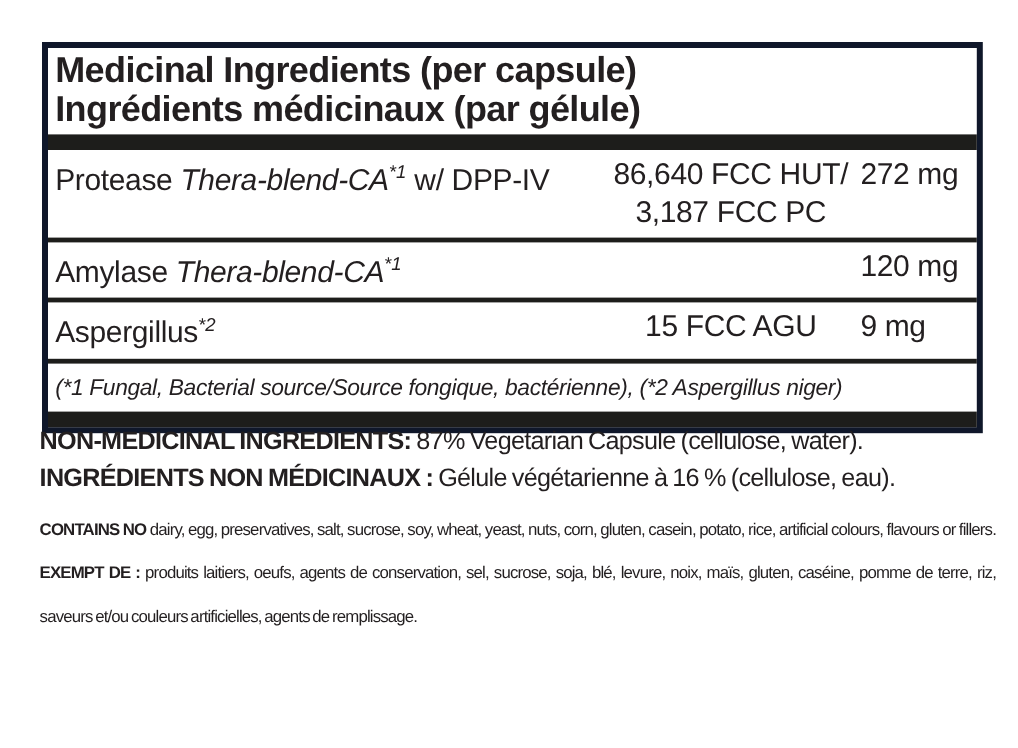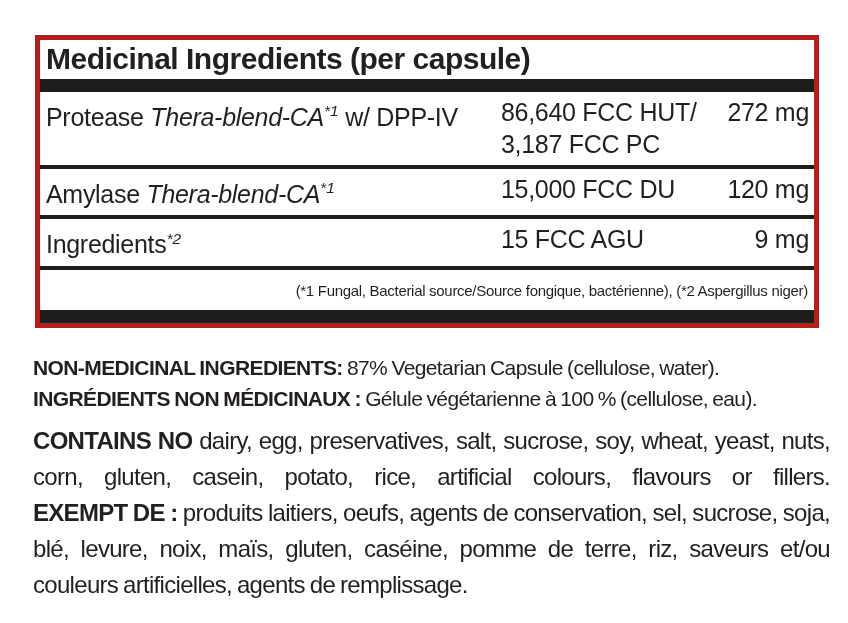--- a/index.html
+++ b/index.html
@@ -10,132 +10,130 @@
     position: relative;
     overflow: hidden;
   }
   .label-root { position: absolute; inset: 0; background: #ffffff; }
 
   
   .facts-table {
     position: absolute;
     left: 35px; top: 35px;
     width: 784px;
-    border: 5px solid #b91c1c;
+    border: 5px solid #0f172a;
     background: #ffffff;
   }
   .facts-header {
     padding: 2px 6px 4px 6px;
     font-weight: bold;
     font-size: 30px;
     line-height: 33px;
     letter-spacing: -0.5px;
   }
   .thick-bar { height: 13px; background: #1d1d1b; }
   .ing-row {
     display: flex;
     align-items: flex-start;
     padding: 4px 5px 5px 6px;
     border-bottom: 4px solid #1d1d1b;
     font-size: 25px;
     line-height: 32px;
     letter-spacing: -0.3px;
   }
   .ing-name { flex: 1 1 auto; padding-right: 4px; }
-  .ing-activity { flex: 0 0 216px; }
-  .ing-amount { flex: 0 0 92px; text-align: right; }
+  .ing-activity { flex: 0 0 216px; text-align: center; }
+  .ing-amount { flex: 0 0 92px; text-align: left; }
   .italic { font-style: italic; text-align: right; }
   sup.marker {
     font-style: italic;
     font-size: 0.62em;
     position: relative;
     top: -0.05em;
     vertical-align: super;
     letter-spacing: 0;
   }
   .footnote-row {
     padding: 8px 6px 7px 6px;
-    font-size: 15px;
+    font-style: italic;
+    font-size: 19px;
     line-height: 25px;
     letter-spacing: -0.3px;
-    text-align: right;
   }
 
   
   .text-block {
     position: absolute;
     left: 33px; top: 352px;
     width: 797px;
   }
   .one-liner {
     white-space: nowrap;
     font-size: 21px;
     line-height: 31px;
     letter-spacing: -0.6px;
     word-spacing: -1px;
   }
   .para {
-    font-size: 24px;
+    font-size: 14px;
     line-height: 36px;
     letter-spacing: -0.7px;
     word-spacing: -1px;
     text-align: justify;
   }
   .para.justify-last { text-align-last: justify; }
   .para.contains { margin-top: 9px; }
   .para.exempt { margin-top: 0; }
   .b { font-weight: bold; }
 </style>
 </head>
 <body>
 
 <div class="label-root">
 
   <div class="facts-table">
 
     <div class="facts-header">
       <div>Medicinal Ingredients (per capsule)</div>
+      <div>Ingrédients médicinaux (par gélule)</div>
     </div>
 
     <div class="thick-bar"></div>
 
     <div class="ing-row">
       <div class="ing-name"><span>Protease </span><span class="italic">Thera-blend-CA</span><sup class="marker">*1</sup><span> w/ DPP-IV</span></div>
       <div class="ing-activity">
         <div>86,640 FCC HUT/</div>
         <div>3,187 FCC PC</div>
       </div>
       <div class="ing-amount">272 mg</div>
     </div>
 
     <div class="ing-row">
       <div class="ing-name"><span>Amylase </span><span class="italic">Thera-blend-CA</span><sup class="marker">*1</sup><span></span></div>
-      <div class="ing-activity">
-        <div>15,000 FCC DU</div>
-      </div>
       <div class="ing-amount">120 mg</div>
     </div>
 
     <div class="ing-row">
-      <div class="ing-name"><span>Ingredients</span><span class="italic"></span><sup class="marker">*2</sup><span></span></div>
+      <div class="ing-name"><span>Aspergillus</span><span class="italic"></span><sup class="marker">*2</sup><span></span></div>
       <div class="ing-activity">
         <div>15 FCC AGU</div>
       </div>
       <div class="ing-amount">9 mg</div>
     </div>
 
     <div class="footnote-row">(*1 Fungal, Bacterial source/Source fongique, bactérienne), (*2 Aspergillus niger)</div>
 
     <div class="thick-bar"></div>
   </div>
 
   <div class="text-block">
 
     <div class="one-liner"><span class="b">NON-MEDICINAL INGREDIENTS:</span><span> 87% Vegetarian Capsule (cellulose, water).</span></div>
 
-    <div class="one-liner"><span class="b">INGRÉDIENTS NON MÉDICINAUX :</span><span> Gélule végétarienne à 100 % (cellulose, eau).</span></div>
+    <div class="one-liner"><span class="b">INGRÉDIENTS NON MÉDICINAUX :</span><span> Gélule végétarienne à 16 % (cellulose, eau).</span></div>
 
     <div class="para contains justify-last"><span class="b">CONTAINS NO</span><span> dairy, egg, preservatives, salt, sucrose, soy, wheat, yeast, nuts, corn, gluten, casein, potato, rice, artificial colours, flavours or fillers.</span></div>
 
     <div class="para exempt"><span class="b">EXEMPT DE :</span><span> produits laitiers, oeufs, agents de conservation, sel, sucrose, soja, blé, levure, noix, maïs, gluten, caséine, pomme de terre, riz, saveurs et/ou couleurs artificielles, agents de remplissage.</span></div>
 
   </div>
 </div>
 
 </body></html>

